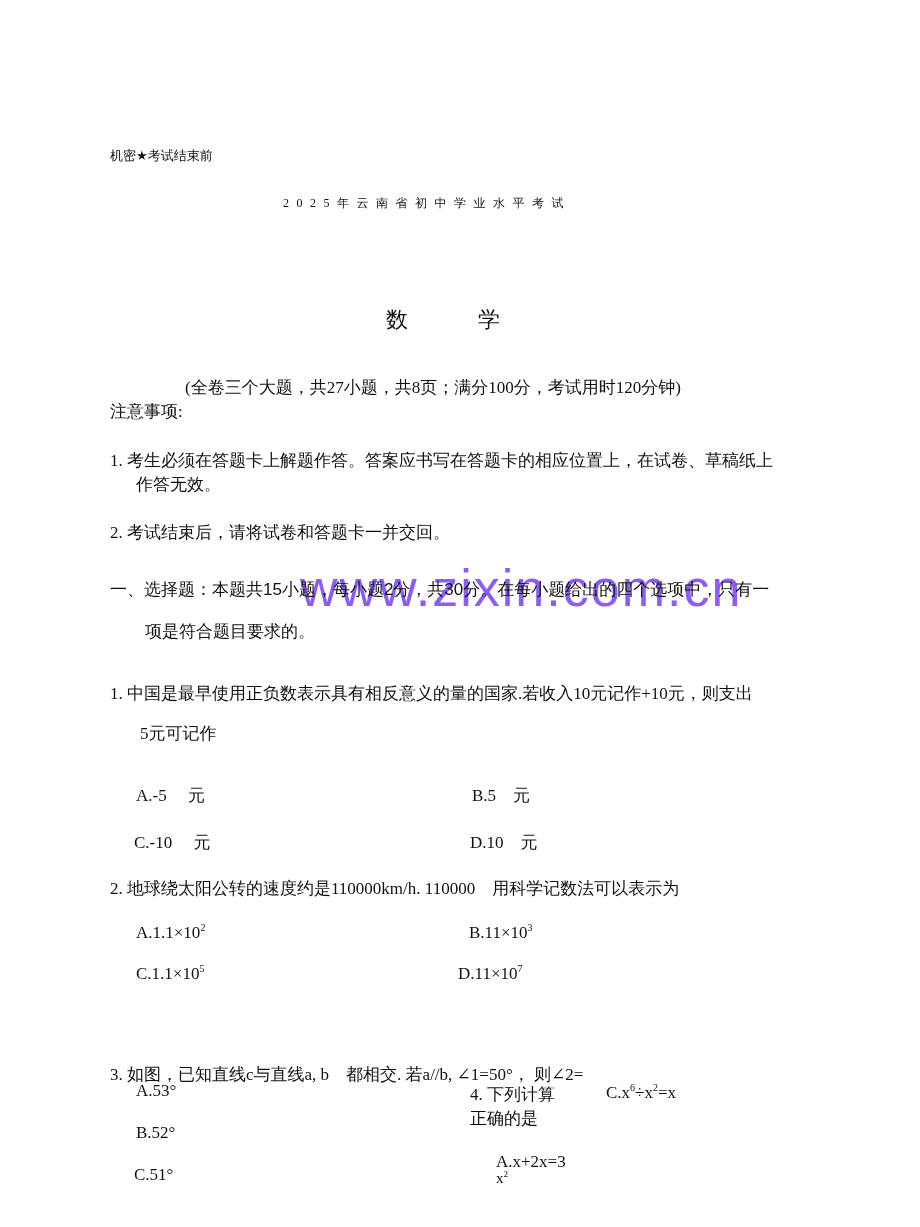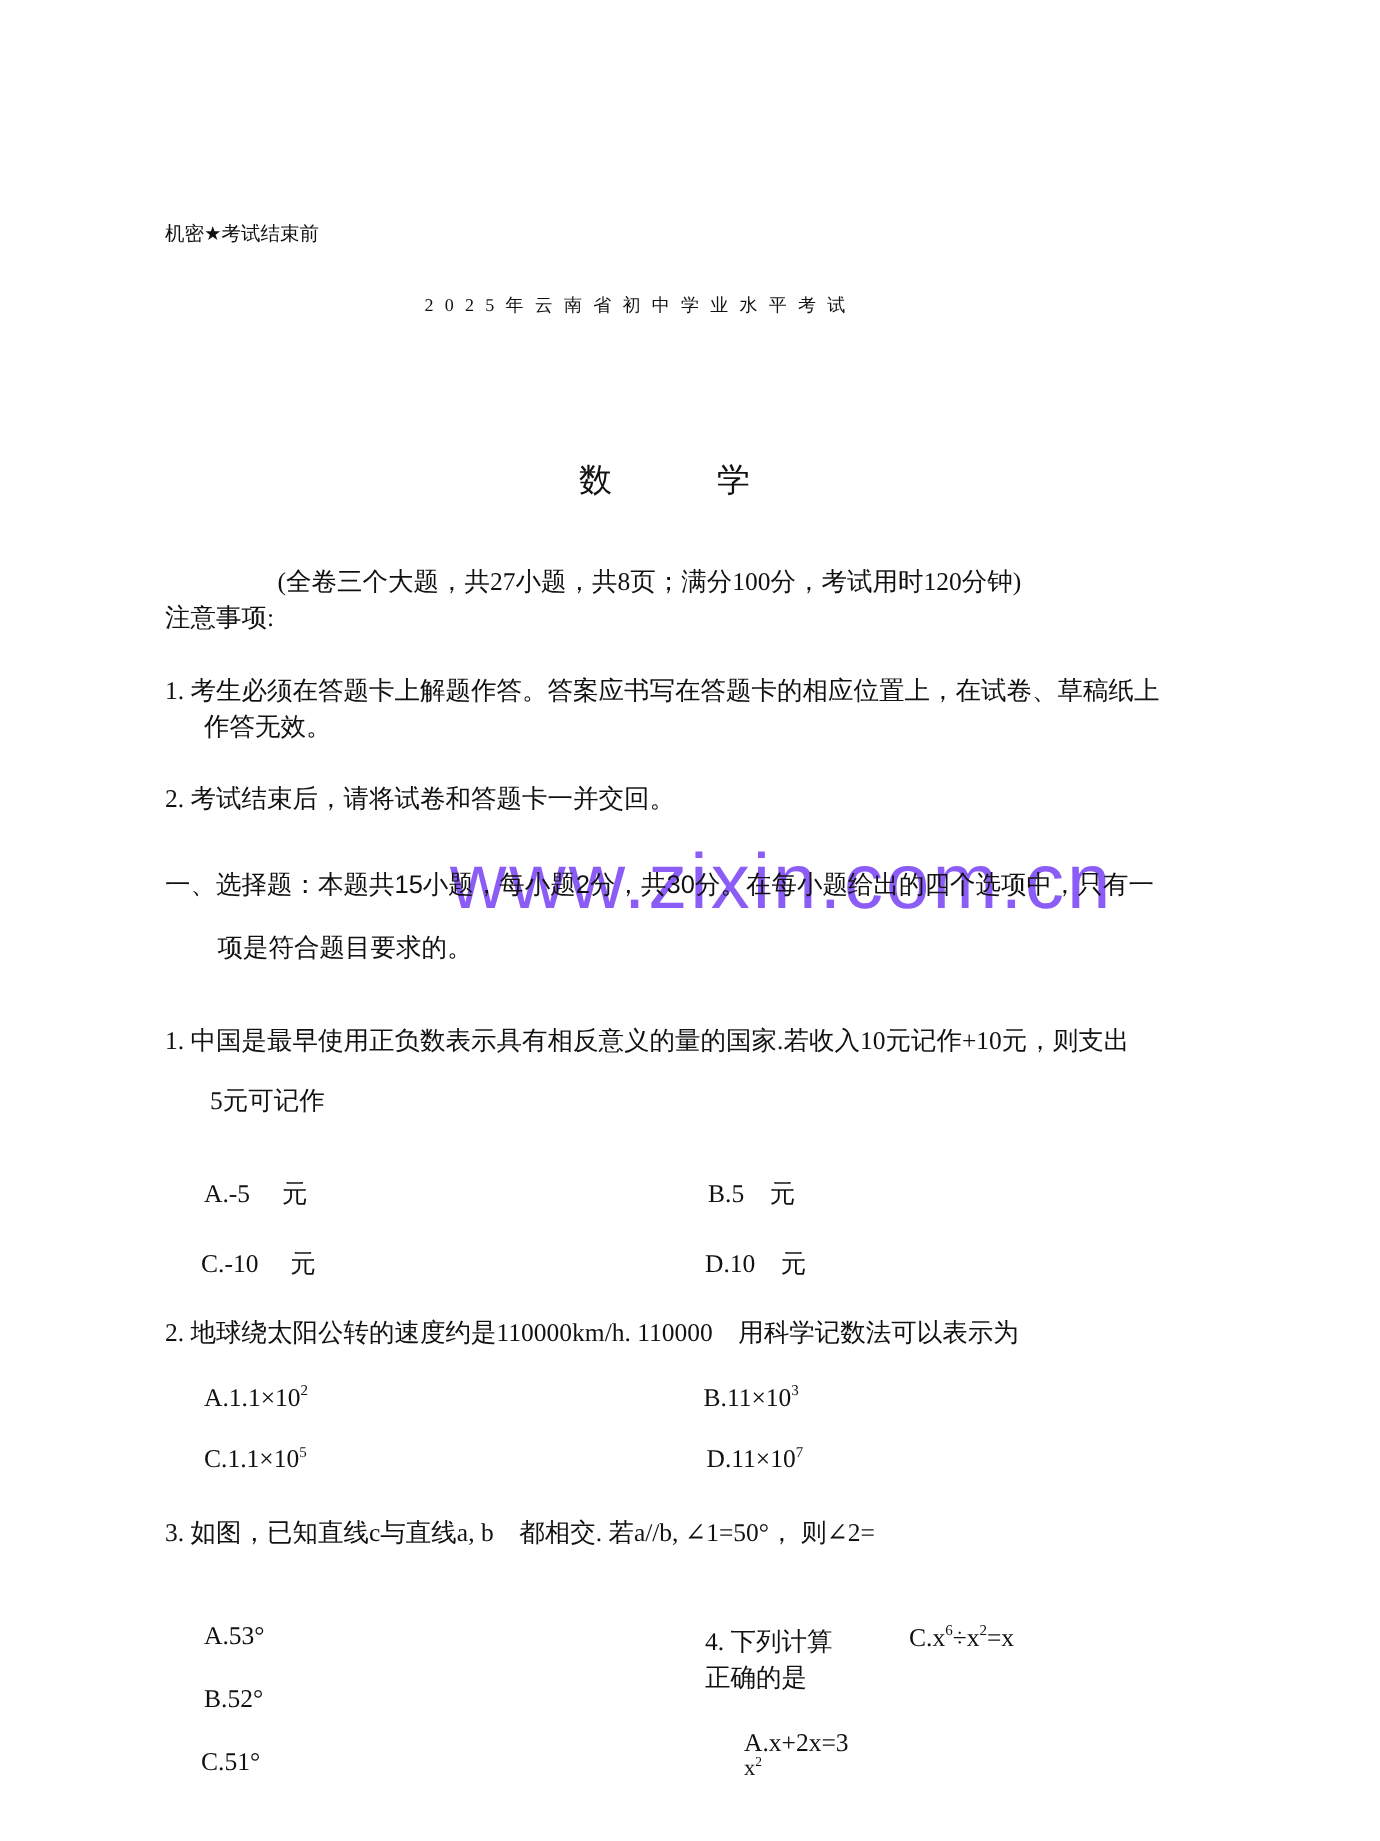--- a/index.html
+++ b/index.html
@@ -26,21 +26,21 @@
   .watermark { left: 300px; top: 558px; font-size: 52px; color: #8b5cf6; letter-spacing: 2px; z-index: 0; }
   .fg { z-index: 1; }
 
   .q { left: 110px; font-size: 17px; }
   .q1 { top: 682px; }
   .q1-cont { left: 140px; top: 722px; font-size: 17px; }
   .opt { font-size: 17px; }
   .opt-sup { font-size: 10px; vertical-align: 7px; }
 
   .q2 { top: 877px; }
-  .q3 { top: 1010px; }
+  .q3 { top: 1063px; }
   .q4-a { left: 470px; top: 1083px; font-size: 17px; }
   .q4-b { left: 470px; top: 1107px; font-size: 17px; }
   .q4-opt-c { left: 606px; top: 1082px; font-size: 17px; }
   .q4-opt-a { left: 496px; top: 1152px; font-size: 17px; }
   .q4-opt-a2 { left: 496px; top: 1169px; font-size: 15px; }
 </style>
 </head>
 <body>
 
 <div class="abs watermark sans">www.zixin.com.cn</div>
@@ -64,21 +64,21 @@
 <div class="abs q1-cont serif fg">5元可记作</div>
 <div class="abs opt serif fg" style="left:136px; top:784px;">A.-5　 元</div>
 <div class="abs opt serif fg" style="left:472px; top:784px;">B.5　元</div>
 <div class="abs opt serif fg" style="left:134px; top:831px;">C.-10　 元</div>
 <div class="abs opt serif fg" style="left:470px; top:831px;">D.10　元</div>
 
 <div class="abs q q2 serif fg">2. 地球绕太阳公转的速度约是110000km/h. 110000　用科学记数法可以表示为</div>
 <div class="abs opt serif fg" style="left:136px; top:922px;"><span>A.1.1×10</span><span class="opt-sup">2</span></div>
 <div class="abs opt serif fg" style="left:469px; top:922px;"><span>B.11×10</span><span class="opt-sup">3</span></div>
 <div class="abs opt serif fg" style="left:136px; top:963px;"><span>C.1.1×10</span><span class="opt-sup">5</span></div>
-<div class="abs opt serif fg" style="left:471px; top:963px;"><span>D.11×10</span><span class="opt-sup">7</span></div>
+<div class="abs opt serif fg" style="left:458px; top:963px;"><span>D.11×10</span><span class="opt-sup">7</span></div>
 
 <div class="abs q q3 serif fg">3. 如图，已知直线c与直线a, b　都相交. 若a//b, ∠1=50°， 则∠2=</div>
 <div class="abs opt serif fg" style="left:136px; top:1081px;">A.53°</div>
 <div class="abs opt serif fg" style="left:136px; top:1123px;">B.52°</div>
 <div class="abs opt serif fg" style="left:134px; top:1165px;">C.51°</div>
 <div class="abs opt serif fg" style="left:136px; top:1206px;margin-top:32px;">D.50°</div>
 
 <div class="abs q4-a serif fg">4.  下列计算</div>
 <div class="abs q4-b serif fg">正确的是</div>
 <div class="abs q4-opt-c serif fg"><span>C.x</span><span class="opt-sup">6</span><span>÷x</span><span class="opt-sup">2</span><span>=x</span></div>

